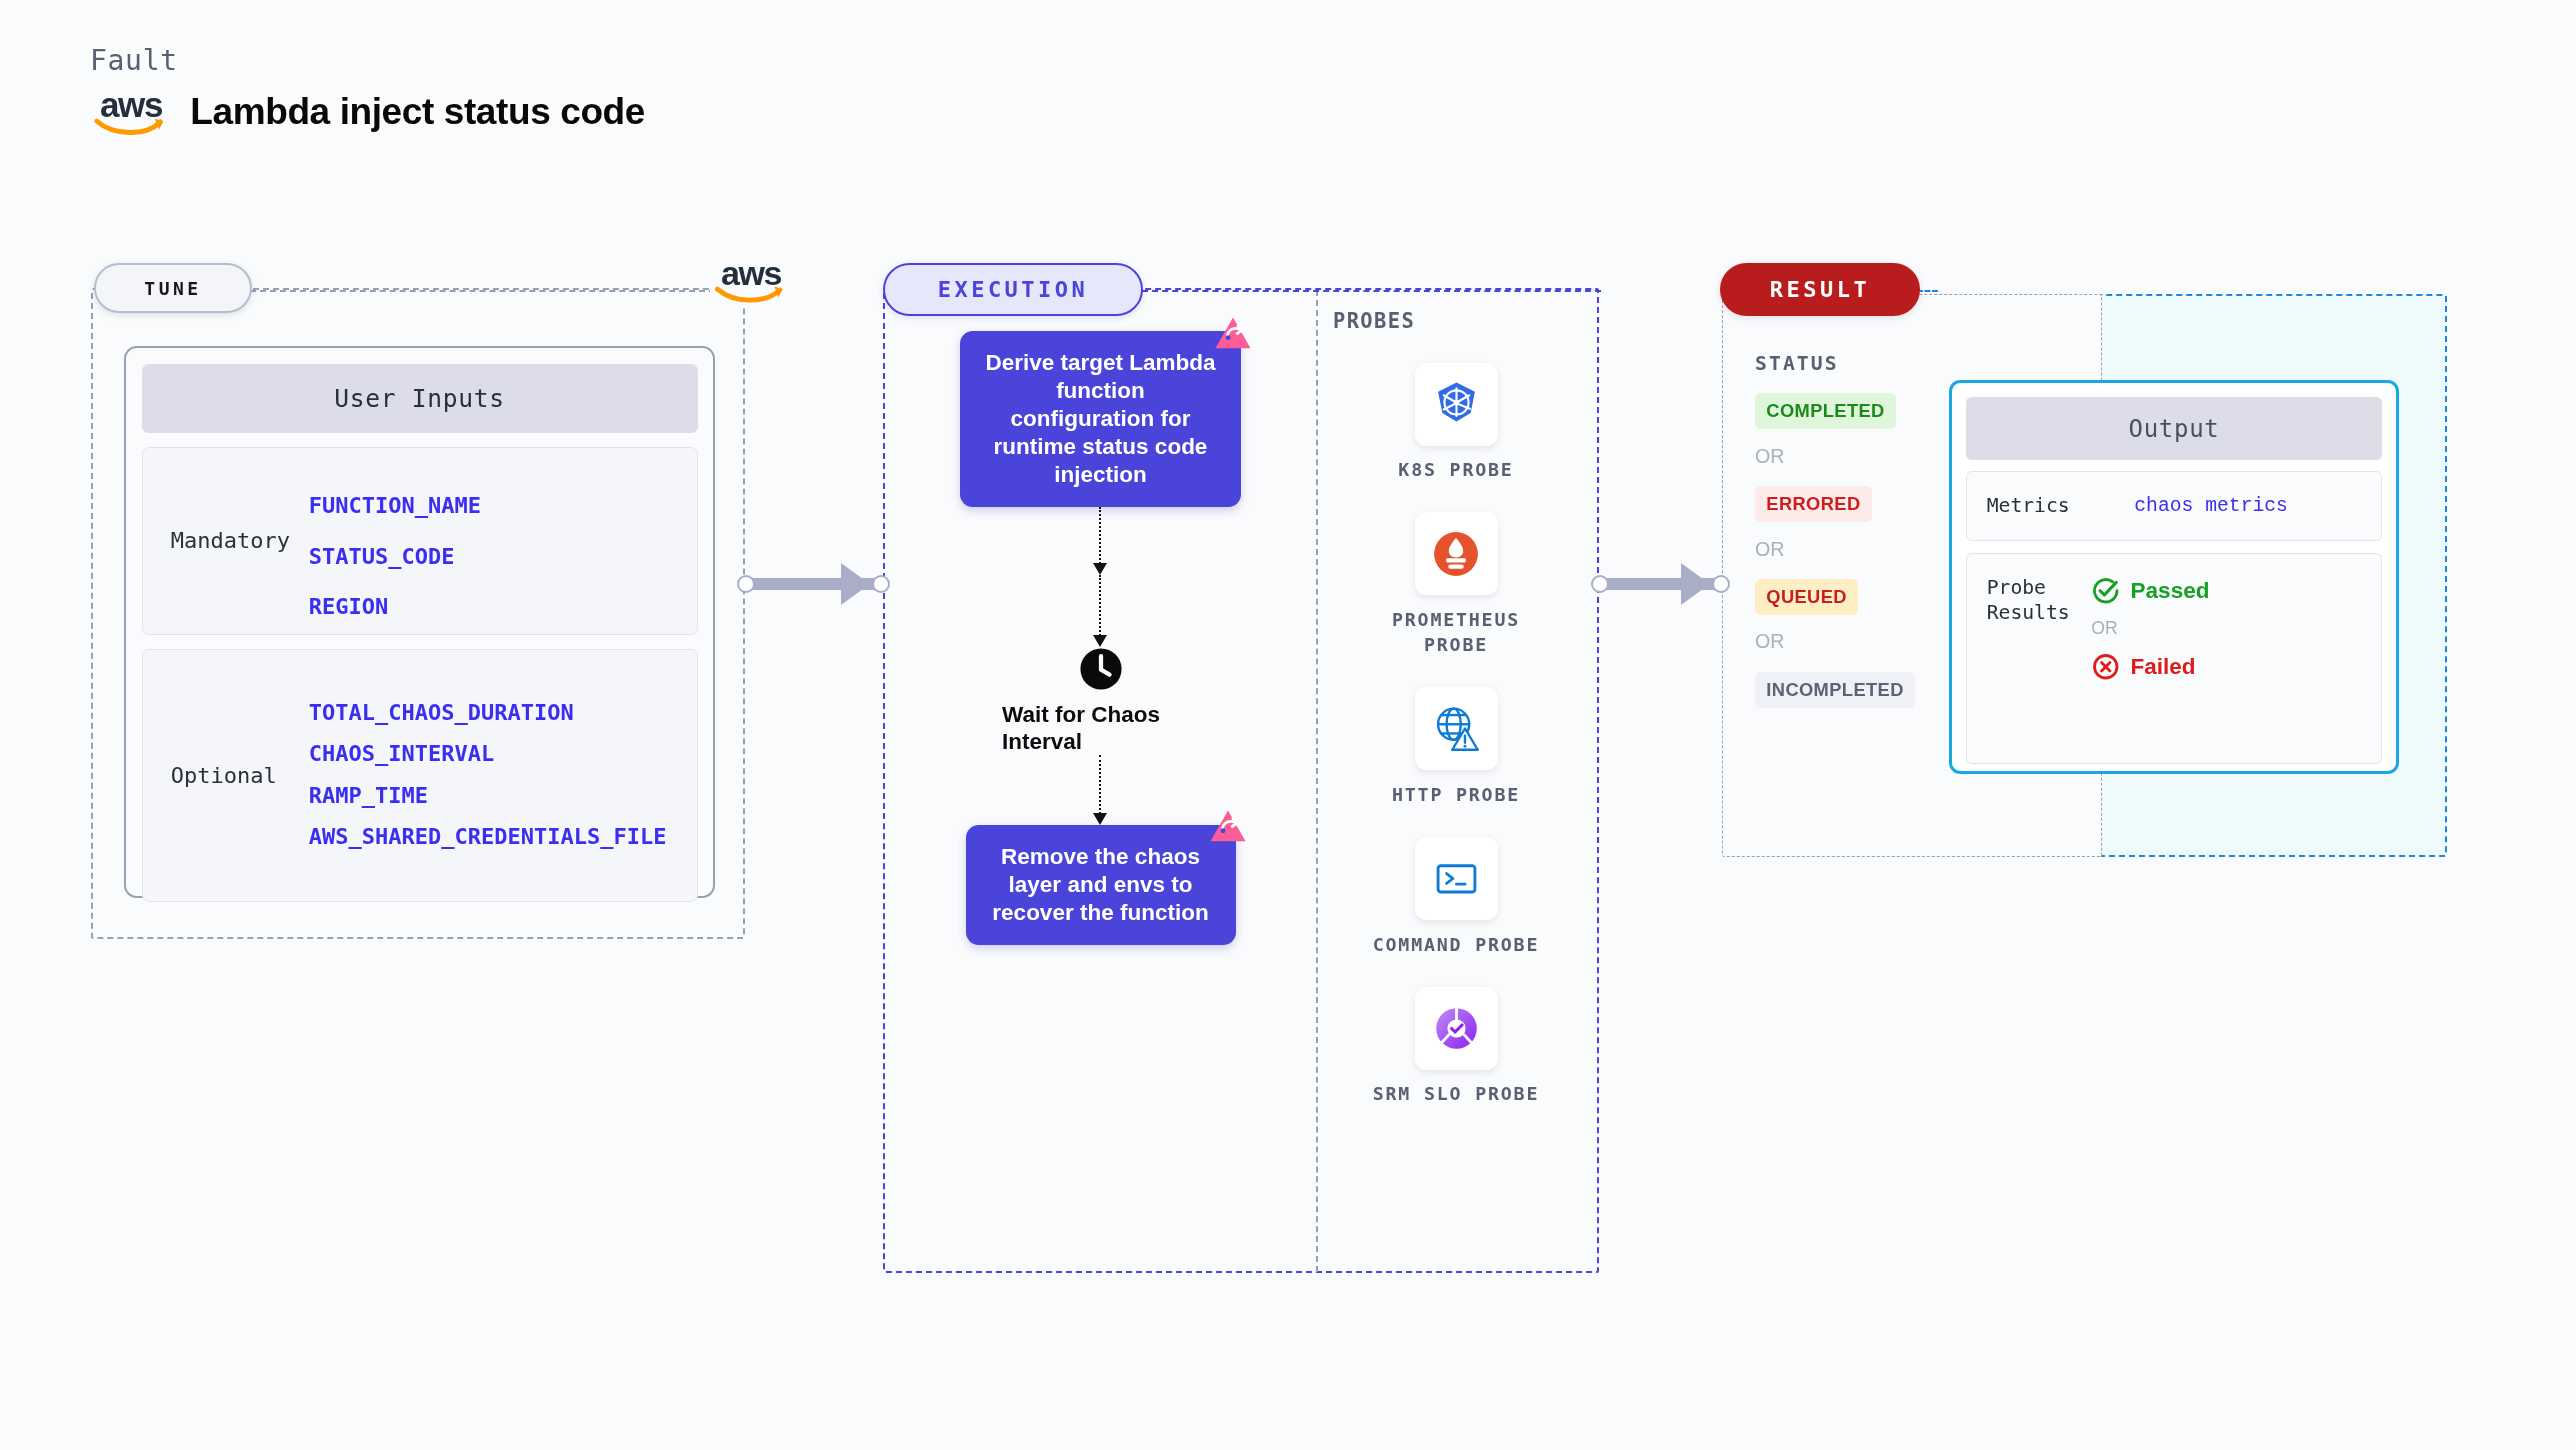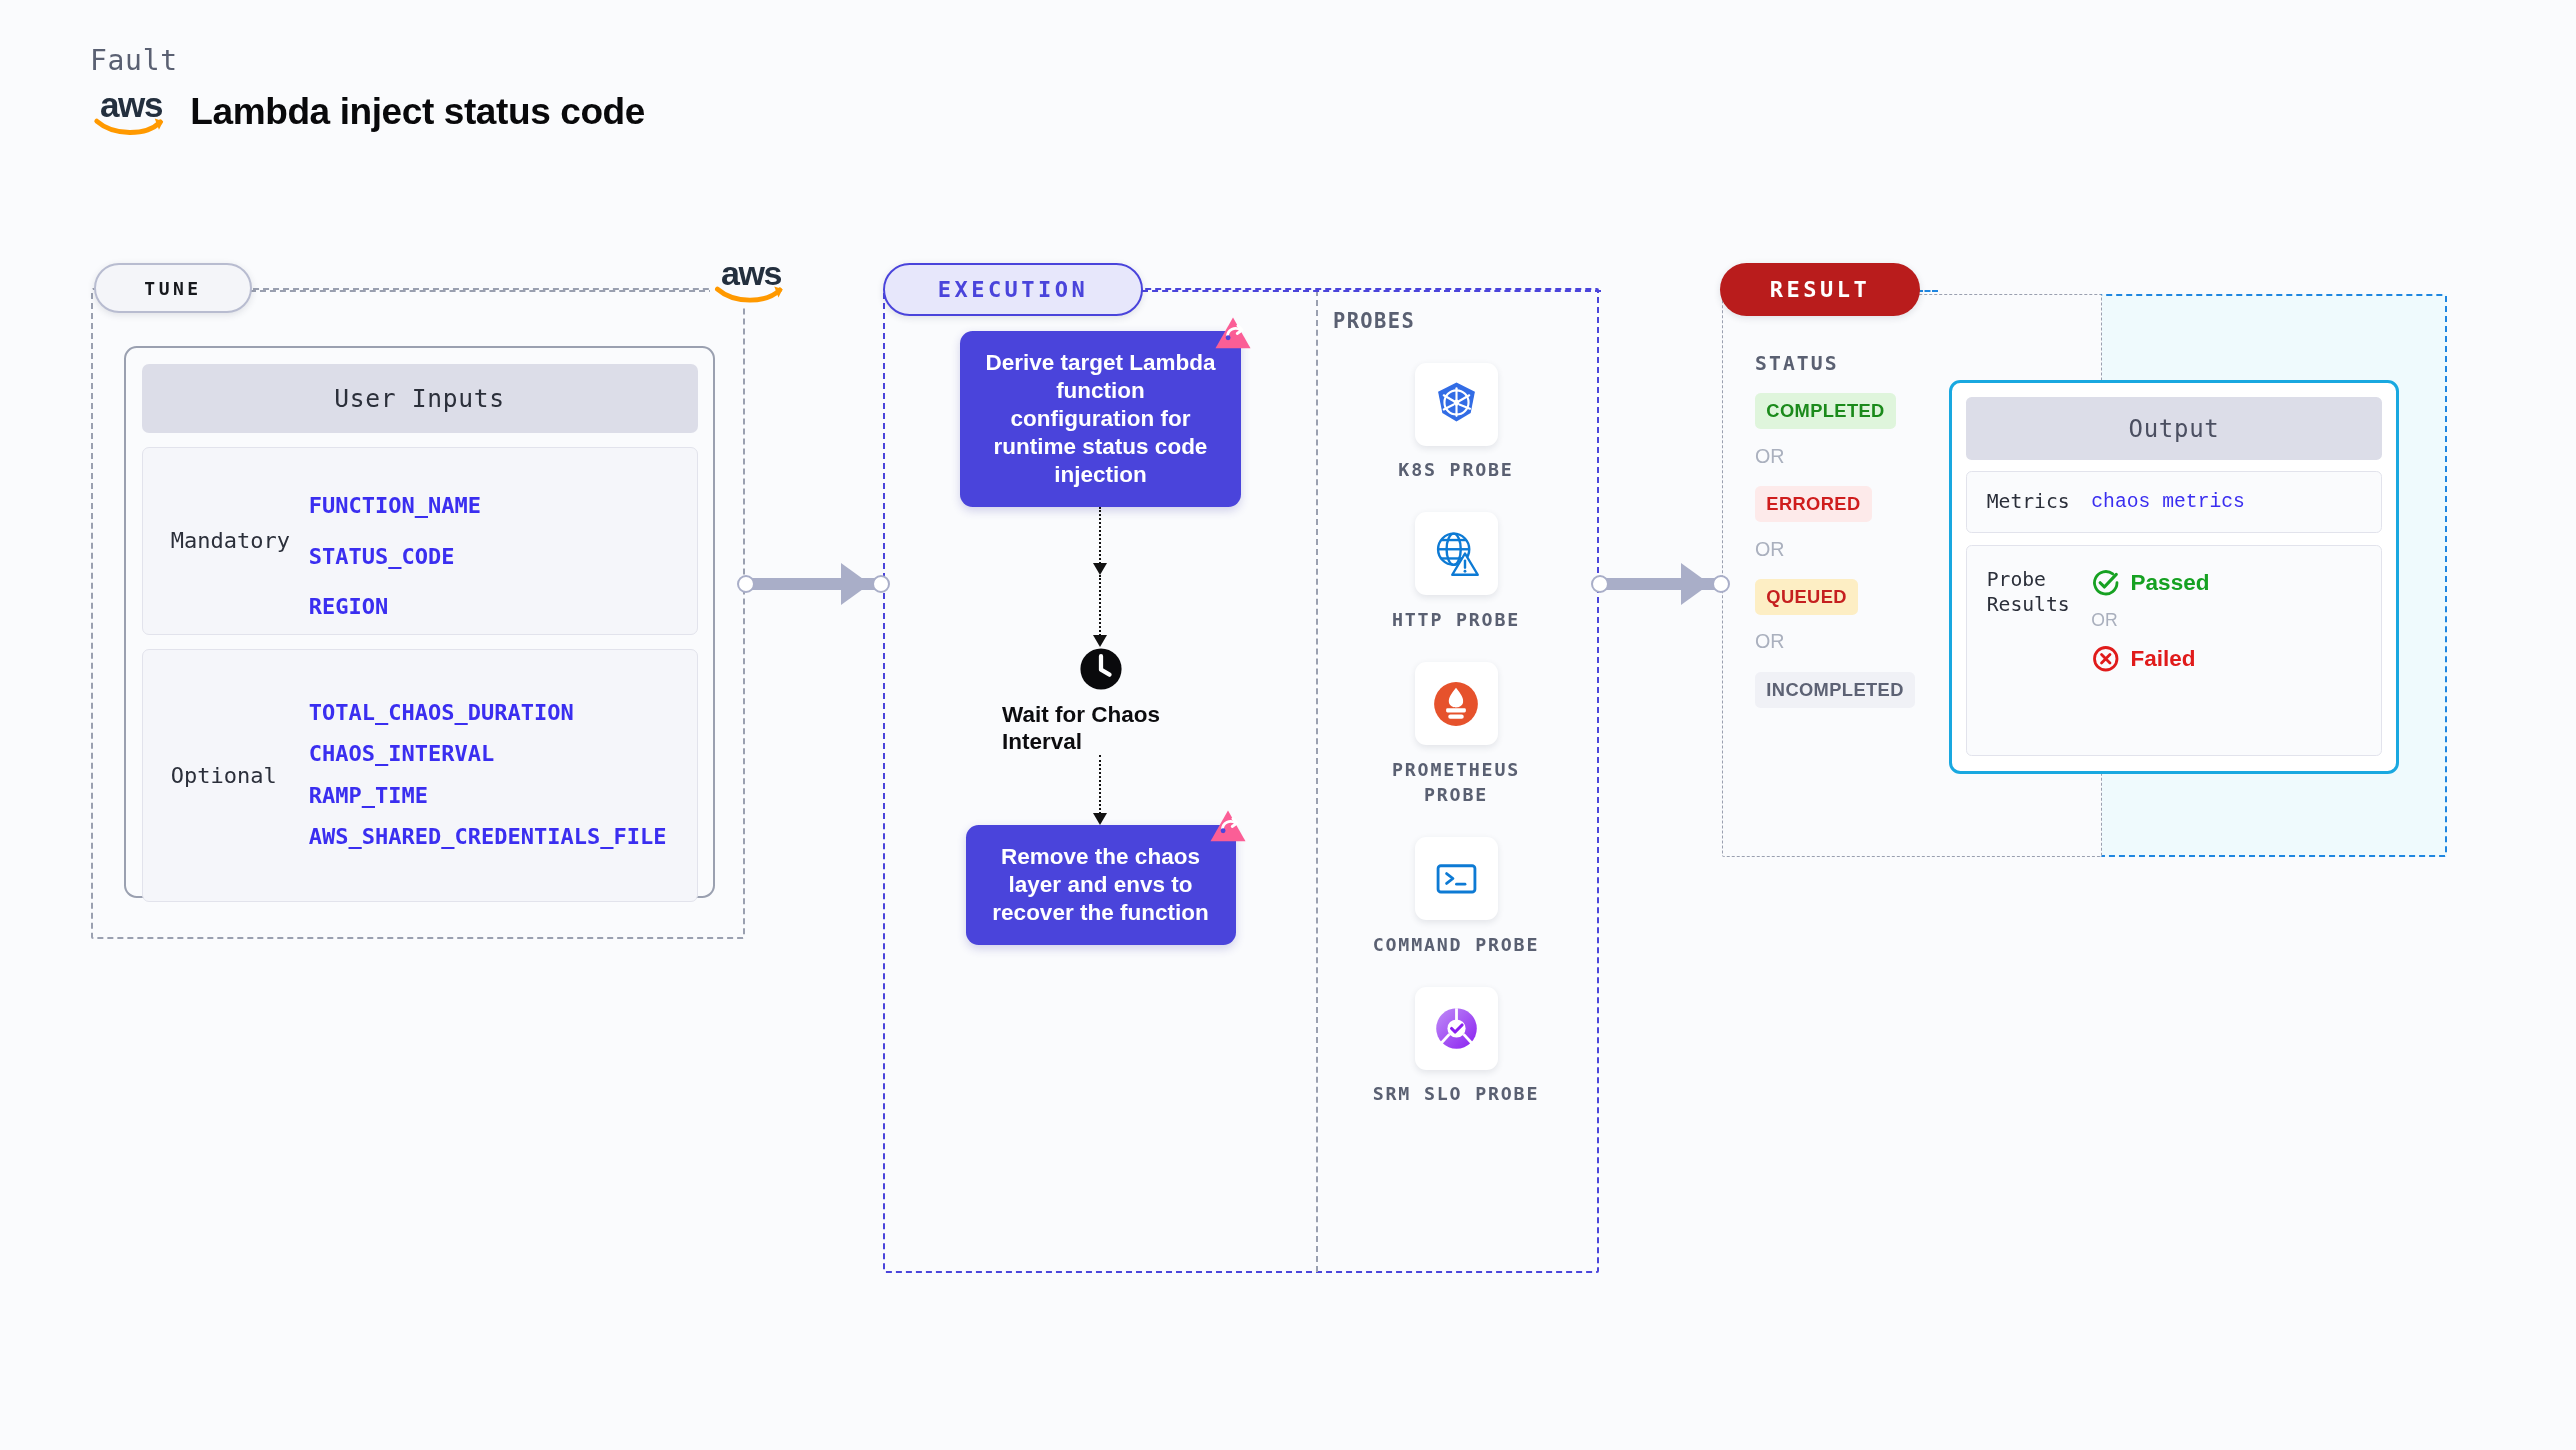--- a/index.html
+++ b/index.html
@@ -212,21 +212,21 @@
   }
   .output-row {
     margin-top: 11.3px; border: 1.4px solid #e2e3ec; border-radius: 5.6px;
     background: #fafbfd; display: flex; align-items: center; padding: 12.7px 11.3px;
   }
   .output-row-label {
     width: 113px; flex: none; padding-left: 8.4px;
     font-family: "DejaVu Sans Mono", monospace; font-size: 19.7px;
     color: #2b2f3a; line-height: 1.25;
   }
-  #metrics-row { height: 62px; }
+  #metrics-row { height: 70px; gap: 43px; }
   #metrics-value {
     font-family: Liberation Mono, monospace; font-size: 19.7px; color: #3a2ef0;
   }
   #probe-results-row { height: 211px; align-items: flex-start; padding-top: 22.5px; }
   #probe-results-values { display: flex; flex-direction: column; }
   .result-line { display: flex; align-items: center; gap: 9.8px; }
   .result-line .txt { font-size: 22.5px; font-weight: bold; }
   #passed-line .txt { color: #16a122; }
   #failed-line .txt { color: #e01b1b; }
   #probe-or { margin: 12.7px 0; font-size: 17.6px; color: #a9afbd; }
@@ -397,46 +397,46 @@
             <line x1="32" y1="31" x2="18" y2="23"></line>
           </g>
           <circle cx="36" cy="33" r="17" fill="none" stroke="#ffffff" stroke-width="3"></circle>
         </svg>
       </div>
       <div class="probe-label">K8S PROBE</div>
     </div>
 
     <div class="probe-item">
       <div class="probe-icon-box">
+        <svg width="48" height="48" viewBox="0 0 68 68">
+          <circle cx="34" cy="34" r="31" fill="#e6522c"></circle>
+          <path d="M34 11 C41 20, 45 25, 44 32 C43 37, 38 39, 34 39 C30 39, 25 37, 24 32 C23 25, 27 20, 34 11 Z" fill="#ffffff"></path>
+          <rect x="20" y="40" width="28" height="6" rx="2" fill="#ffffff"></rect>
+          <rect x="23" y="49" width="22" height="6" rx="3" fill="#ffffff"></rect>
+        </svg>
+      </div>
+      <div class="probe-label">PROMETHEUS PROBE</div>
+    </div>
+
+    <div class="probe-item">
+      <div class="probe-icon-box">
         <svg width="51" height="51" viewBox="0 0 72 72">
           <g fill="none" stroke="#0d7ad4" stroke-width="3.4">
             <circle cx="32" cy="30" r="22"></circle>
             <ellipse cx="32" cy="30" rx="10" ry="22"></ellipse>
             <line x1="10" y1="30" x2="54" y2="30"></line>
             <line x1="14" y1="17" x2="50" y2="17"></line>
             <line x1="14" y1="43" x2="50" y2="43"></line>
           </g>
           <path d="M48 36 L66 66 L30 66 Z" fill="#ffffff" stroke="#0d7ad4" stroke-width="3.4" stroke-linejoin="round"></path>
           <line x1="48" y1="46" x2="48" y2="56" stroke="#0d7ad4" stroke-width="3.4" stroke-linecap="round"></line>
           <circle cx="48" cy="61" r="2" fill="#0d7ad4"></circle>
         </svg>
       </div>
       <div class="probe-label">HTTP PROBE</div>
-    </div>
-
-    <div class="probe-item">
-      <div class="probe-icon-box">
-        <svg width="48" height="48" viewBox="0 0 68 68">
-          <circle cx="34" cy="34" r="31" fill="#e6522c"></circle>
-          <path d="M34 11 C41 20, 45 25, 44 32 C43 37, 38 39, 34 39 C30 39, 25 37, 24 32 C23 25, 27 20, 34 11 Z" fill="#ffffff"></path>
-          <rect x="20" y="40" width="28" height="6" rx="2" fill="#ffffff"></rect>
-          <rect x="23" y="49" width="22" height="6" rx="3" fill="#ffffff"></rect>
-        </svg>
-      </div>
-      <div class="probe-label">PROMETHEUS PROBE</div>
     </div>
 
     <div class="probe-item">
       <div class="probe-icon-box">
         <svg width="51" height="51" viewBox="0 0 72 72">
           <rect x="10" y="18" width="52" height="37" rx="4" fill="none" stroke="#0d7ad4" stroke-width="4"></rect>
           <path d="M22 29 L31 36 L22 43" fill="none" stroke="#0d7ad4" stroke-width="4" stroke-linecap="round" stroke-linejoin="round"></path>
           <line x1="36" y1="44" x2="48" y2="44" stroke="#0d7ad4" stroke-width="4" stroke-linecap="round"></line>
         </svg>
       </div>

